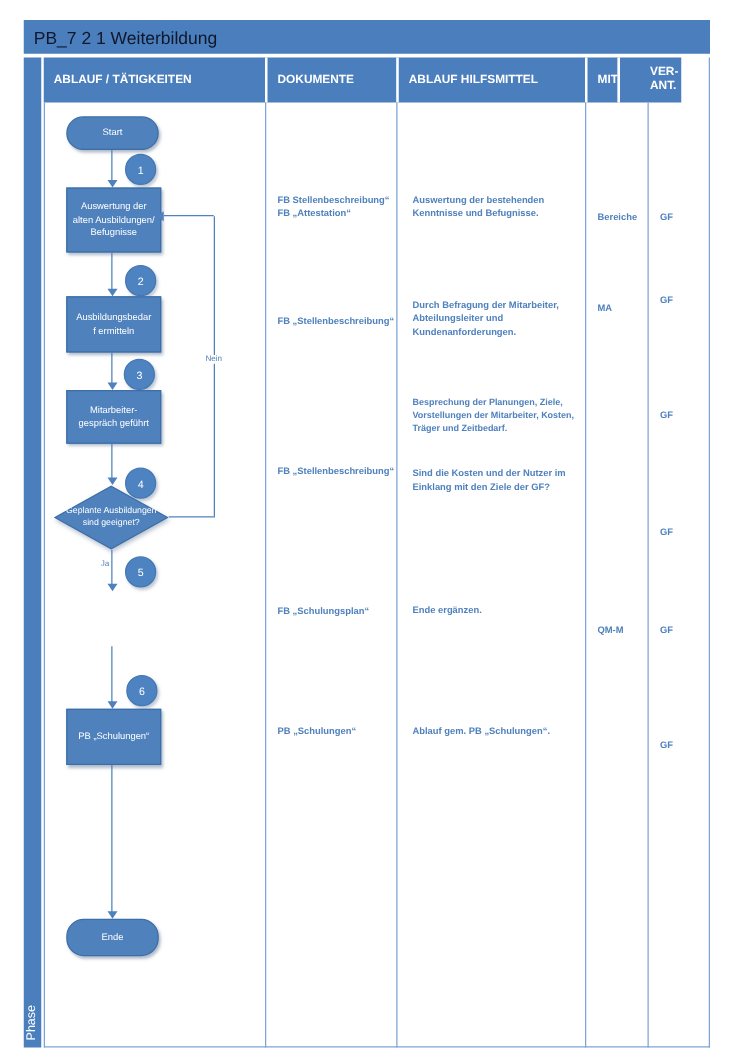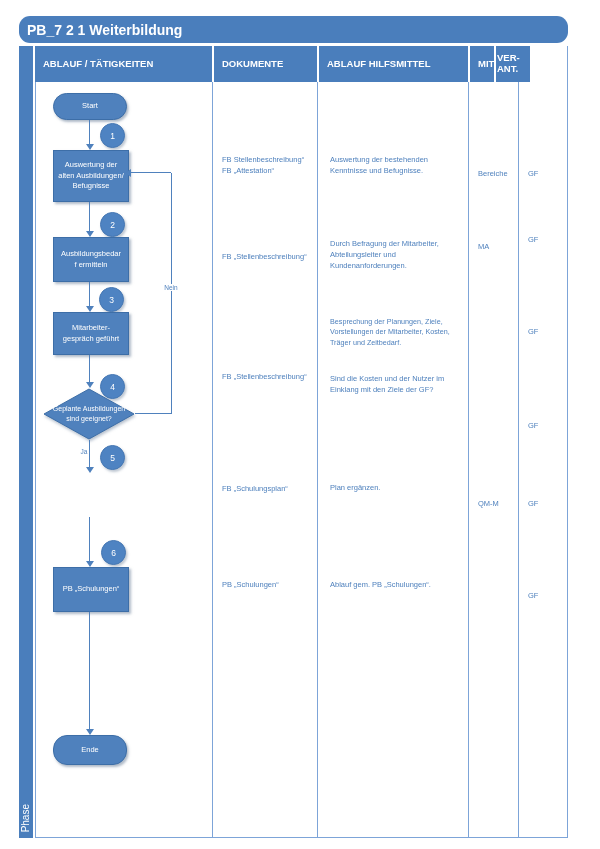--- a/index.html
+++ b/index.html
@@ -1,21 +1,21 @@
 <!DOCTYPE html>
 <html><head>
 <meta charset="utf-8">
 <style>
   html,body{margin:0;padding:0;background:#ffffff;}
   .page{position:relative;width:600px;height:849px;background:#fff;overflow:hidden;
         font-family:"Liberation Sans",sans-serif;-webkit-font-smoothing:antialiased;}
 
   
   .titlebar{position:absolute;left:19px;top:16px;width:549px;height:27px;background:#4a7ebc;
-            color:#ffffff;font-size:14px;font-weight:bold;display:flex;align-items:center;padding-left:8px;box-sizing:border-box;border-radius:11px;}
+            color:#0f172a;font-size:14px;font-weight:normal;display:flex;align-items:center;padding-left:8px;box-sizing:border-box;}
   .phasebar{position:absolute;left:19px;top:46px;width:14px;height:792px;background:#4a7ebc;}
   .phase-text{position:absolute;bottom:6px;left:1px;color:#fff;font-size:10px;
               writing-mode:vertical-rl;transform:rotate(180deg);}
   .header{position:absolute;left:35px;top:46px;width:533px;height:36px;display:flex;}
   .hcell{background:#4a7ebc;color:#fff;font-weight:bold;font-size:9.5px;line-height:1.15;
          display:flex;align-items:center;padding-left:8px;box-sizing:border-box;border-left:2px solid #fff;}
   .hcell:first-child{border-left:none;}
 
   .gridline{position:absolute;background:#7da4d8;}
   
@@ -28,42 +28,42 @@
           box-shadow:1.5px 2px 2.5px rgba(110,130,155,.45);}
   .vline,.hline{position:absolute;background:#4f81bd;}
   .arrow-down{position:absolute;width:0;height:0;border-left:4px solid transparent;border-right:4px solid transparent;
               border-top:6px solid #4f81bd;}
   .arrow-left{position:absolute;width:0;height:0;border-top:4px solid transparent;border-bottom:4px solid transparent;
               border-right:6px solid #4f81bd;}
   .diamond-wrap{position:absolute;}
   .diamond-label{position:absolute;color:#fff;font-size:7px;line-height:1.45;text-align:center;
                  display:flex;align-items:center;justify-content:center;}
   
-  .note{position:absolute;color:#4f81bd;font-size:7.5px;line-height:1.45;white-space:pre-line;}
+  .note{position:absolute;color:#4f81bd;font-size:7.5px;line-height:1.45;white-space:pre-line;font-weight:bold;}
   .edge-label{position:absolute;color:#4f81bd;font-size:6.5px;background:#fff;text-align:center;}
 </style>
 </head>
 <body>
 
 <div class="page">
 
   <div class="titlebar">
     <span>PB_7 2 1 Weiterbildung</span>
   </div>
 
   <div class="phasebar">
     <span class="phase-text">Phase</span>
   </div>
 
   <div class="header">
     <div class="hcell" style="width:177px">ABLAUF / TÄTIGKEITEN</div>
     <div class="hcell" style="width:105px">DOKUMENTE</div>
     <div class="hcell" style="width:151px">ABLAUF HILFSMITTEL</div>
     <div class="hcell" style="width:26px">MITW</div>
-    <div class="hcell" style="width:36px;padding-left:1px">VER-ANT.</div>
+    <div class="hcell" style="width:51px;padding-left:24px">VER-ANT.</div>
   </div>
 
   <div class="gridline" style="left:35px;top:82px;width:1px;height:756px"></div>
   <div class="gridline" style="left:212px;top:82px;width:1px;height:756px"></div>
   <div class="gridline" style="left:317px;top:82px;width:1px;height:756px"></div>
   <div class="gridline" style="left:468px;top:82px;width:1px;height:756px"></div>
   <div class="gridline" style="left:518px;top:82px;width:1px;height:756px"></div>
   <div class="gridline" style="left:567px;top:46px;width:1px;height:792px"></div>
   <div class="gridline" style="left:35px;top:837px;width:533px;height:1px"></div>
 
@@ -127,21 +127,21 @@
 FB „Attestation“</div>
   <div class="note" style="left:222px;top:252px;width:95px">FB „Stellenbeschreibung“</div>
   <div class="note" style="left:222px;top:372px;width:95px">FB „Stellenbeschreibung“</div>
   <div class="note" style="left:222px;top:484px;width:95px">FB „Schulungsplan“</div>
   <div class="note" style="left:222px;top:580px;width:95px">PB „Schulungen“</div>
 
   <div class="note" style="left:330px;top:155px;width:133px">Auswertung der bestehenden Kenntnisse und Befugnisse.</div>
   <div class="note" style="left:330px;top:239px;width:133px">Durch Befragung der Mitarbeiter, Abteilungsleiter und Kundenanforderungen.</div>
   <div class="note" style="left:330px;top:317px;width:138px;font-size:7.2px">Besprechung der Planungen, Ziele, Vorstellungen der Mitarbeiter, Kosten, Träger und Zeitbedarf.</div>
   <div class="note" style="left:330px;top:374px;width:133px">Sind die Kosten und der Nutzer im Einklang mit den Ziele der GF?</div>
-  <div class="note" style="left:330px;top:483px;width:133px">Plan ergänzen.</div>
+  <div class="note" style="left:330px;top:483px;width:133px">Ende ergänzen.</div>
   <div class="note" style="left:330px;top:580px;width:133px">Ablauf gem. PB „Schulungen“.</div>
 
   <div class="note" style="left:478px;top:169px;width:38px">Bereiche</div>
   <div class="note" style="left:478px;top:242px;width:38px">MA</div>
   <div class="note" style="left:478px;top:499px;width:38px">QM-M</div>
 
   <div class="note" style="left:528px;top:169px;width:30px">GF</div>
   <div class="note" style="left:528px;top:235px;width:30px">GF</div>
   <div class="note" style="left:528px;top:327px;width:30px">GF</div>
   <div class="note" style="left:528px;top:421px;width:30px">GF</div>

